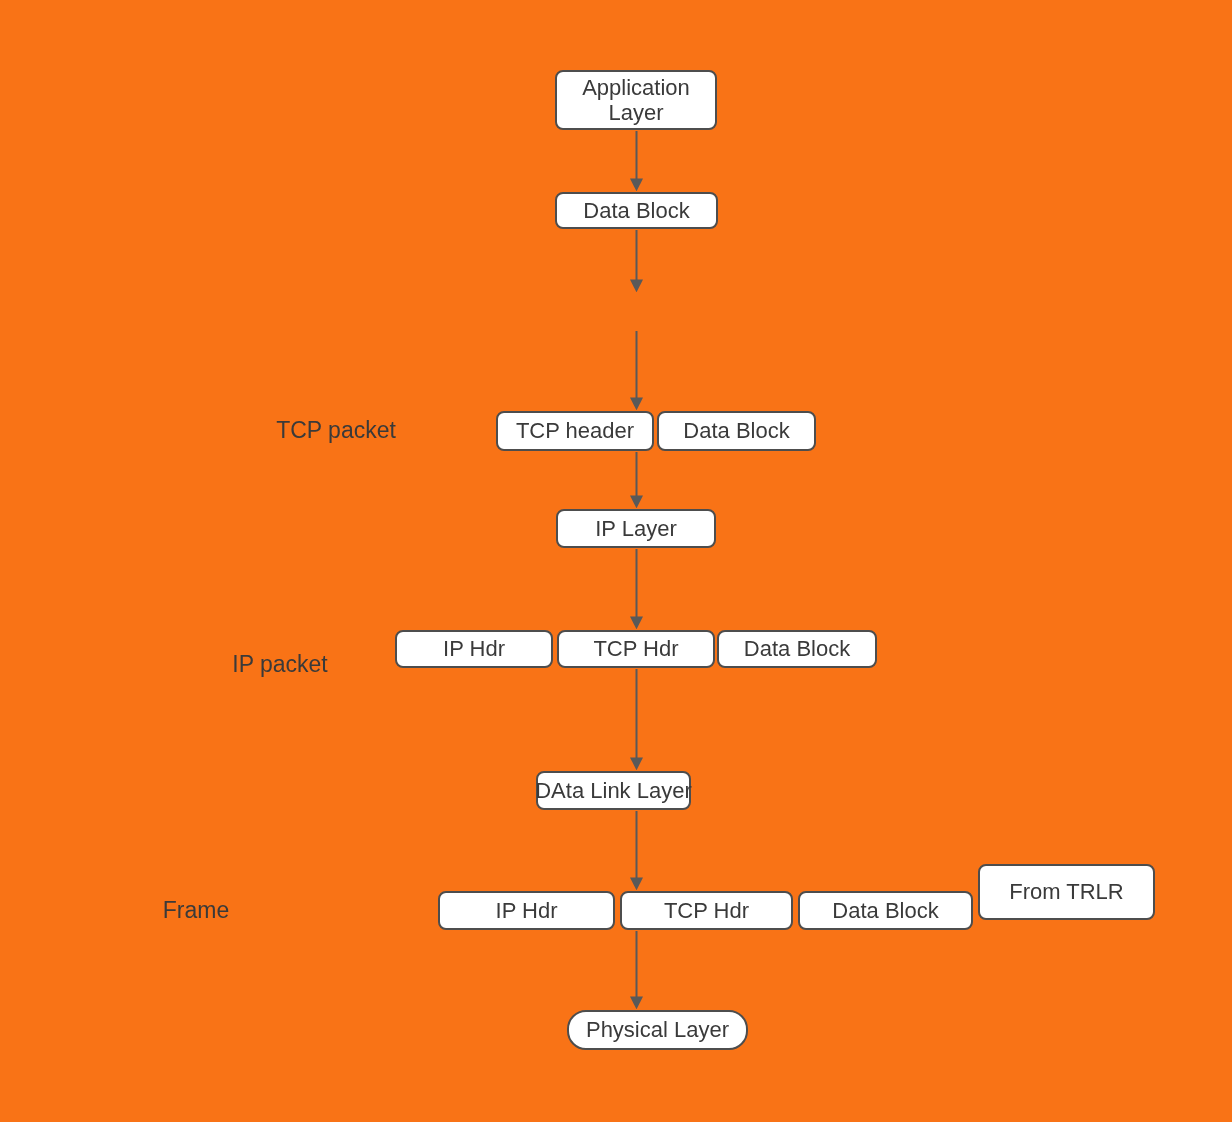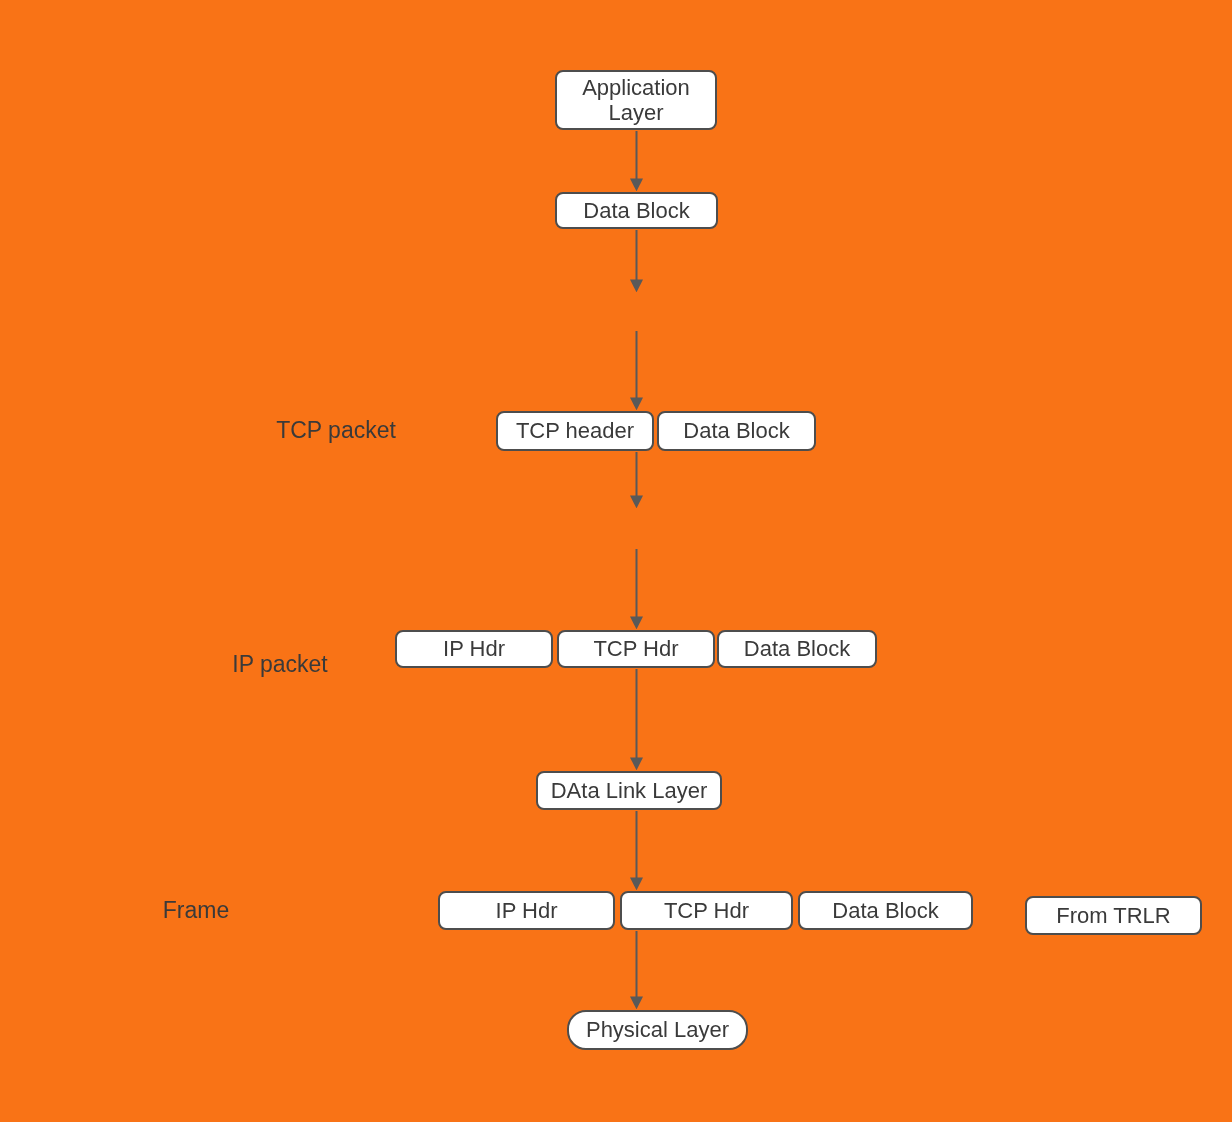--- a/index.html
+++ b/index.html
@@ -87,51 +87,54 @@
   <div class="row-label" style="left:336px; top:430px;">
     <span>TCP packet</span>
   </div>
   <div class="node" style="left:496px; top:411px; width:158px; height:40px;">
     <span class="lbl">TCP header</span>
   </div>
   <div class="node" style="left:657px; top:411px; width:159px; height:40px;">
     <span class="lbl">Data Block</span>
   </div>
 
+  <div class="node" style="left:556px; top:509px; width:160px; height:39px;">
+    <span class="lbl">IP Layer</span>
+  </div>
 
   <div class="row-label" style="left:280px; top:664px;">
     <span>IP packet</span>
   </div>
   <div class="node" style="left:395px; top:630px; width:158px; height:38px;">
     <span class="lbl">IP Hdr</span>
   </div>
   <div class="node" style="left:557px; top:630px; width:158px; height:38px;">
     <span class="lbl">TCP Hdr</span>
   </div>
   <div class="node" style="left:717px; top:630px; width:160px; height:38px;">
     <span class="lbl">Data Block</span>
   </div>
 
-  <div class="node" style="left:536px; top:771px; width:186px; height:39px;">
+  <div class="node" style="left:536px; top:771px; width:155px; height:39px;">
     <span class="lbl">DAta Link Layer</span>
   </div>
 
   <div class="row-label" style="left:196px; top:910px;">
     <span>Frame</span>
   </div>
   <div class="node" style="left:438px; top:891px; width:177px; height:39px;">
     <span class="lbl">IP Hdr</span>
   </div>
   <div class="node" style="left:620px; top:891px; width:173px; height:39px;">
     <span class="lbl">TCP Hdr</span>
   </div>
   <div class="node" style="left:798px; top:891px; width:175px; height:39px;">
     <span class="lbl">Data Block</span>
   </div>
-  <div class="node" style="left:978px; top:896px; width:177px; height:39px;margin-left:47px;">
+  <div class="node" style="left:978px; top:864px; width:177px; height:56px;">
     <span class="lbl">From TRLR</span>
   </div>
 
   <div class="node" style="left:567px; top:1010px; width:181px; height:40px;border-radius:19px;">
     <span class="lbl">Physical Layer</span>
   </div>
 
 </div>
 
 </body></html>

